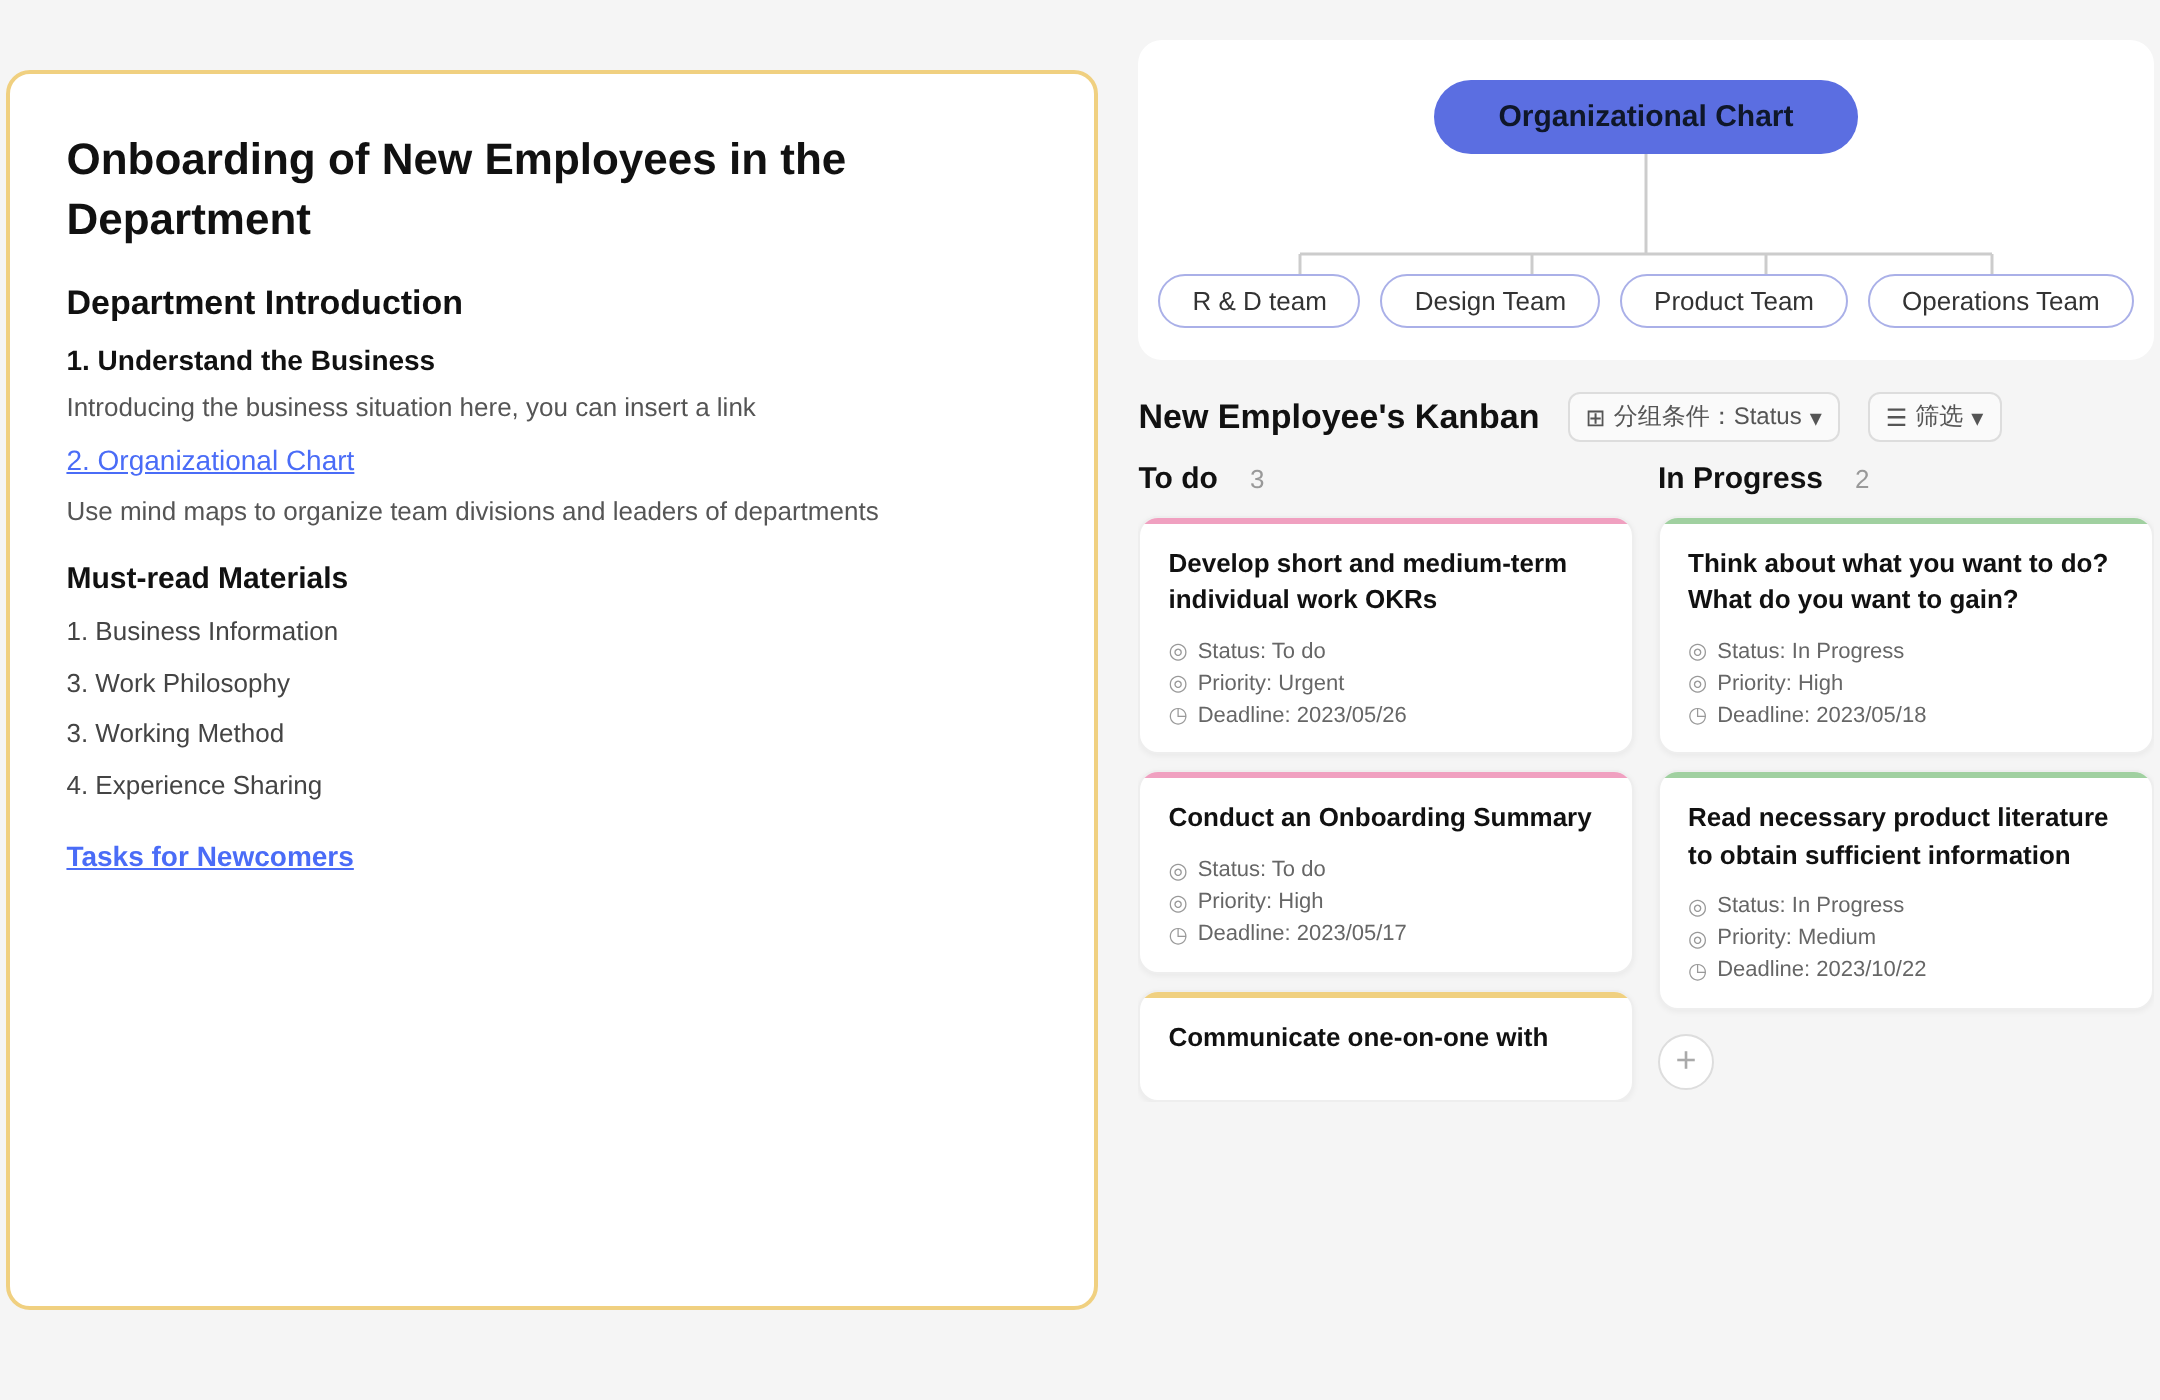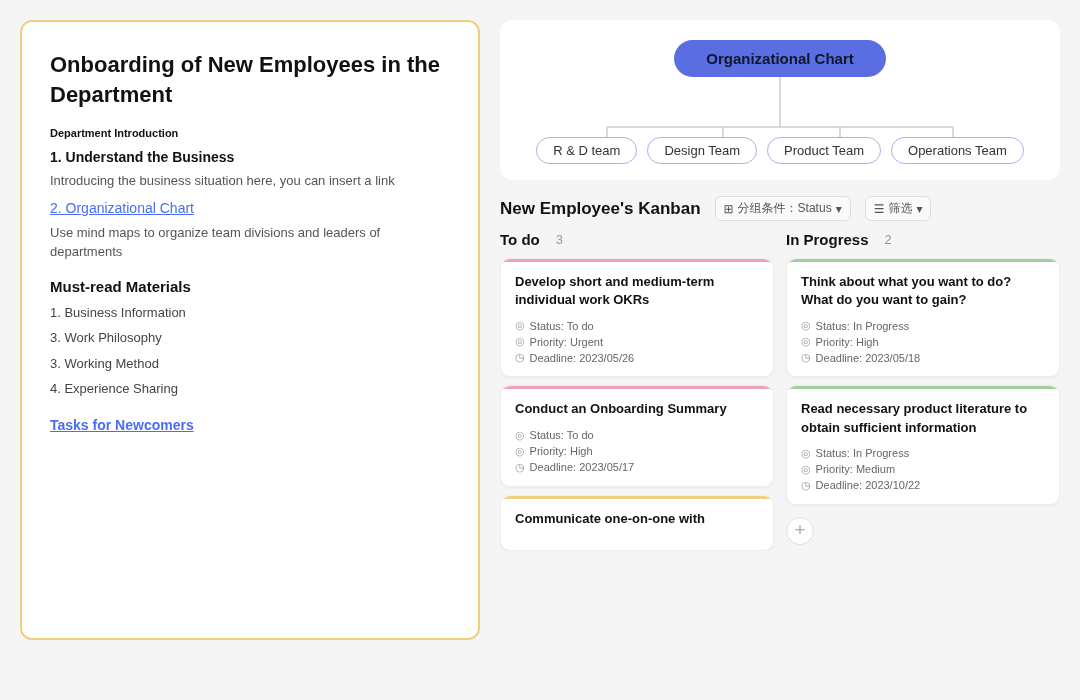--- a/index.html
+++ b/index.html
@@ -11,37 +11,38 @@
       overflow: hidden;
       display: flex;
       align-items: flex-start;
       justify-content: center;
       padding: 20px;
       gap: 20px;
     }
 
     
     .left-panel {
-      width: 460px;
+      width: 546px;
       min-height: 620px;
       background: #fff;
       border-radius: 12px;
       border: 2px solid #f0d080;
       padding: 28px 28px 20px 28px;
       flex-shrink: 0;
+      margin-top: 15px;
     }
     .left-panel h1 {
       font-size: 22px;
       font-weight: 700;
       color: #111;
       line-height: 1.35;
       margin-bottom: 18px;
     }
     .left-panel h2 {
-      font-size: 11px;
+      font-size: 17px;
       font-weight: 700;
       color: #111;
       margin-bottom: 10px;
       margin-top: 6px;
     }
     .left-panel h3 {
       font-size: 14px;
       font-weight: 700;
       color: #111;
       margin-bottom: 6px;

